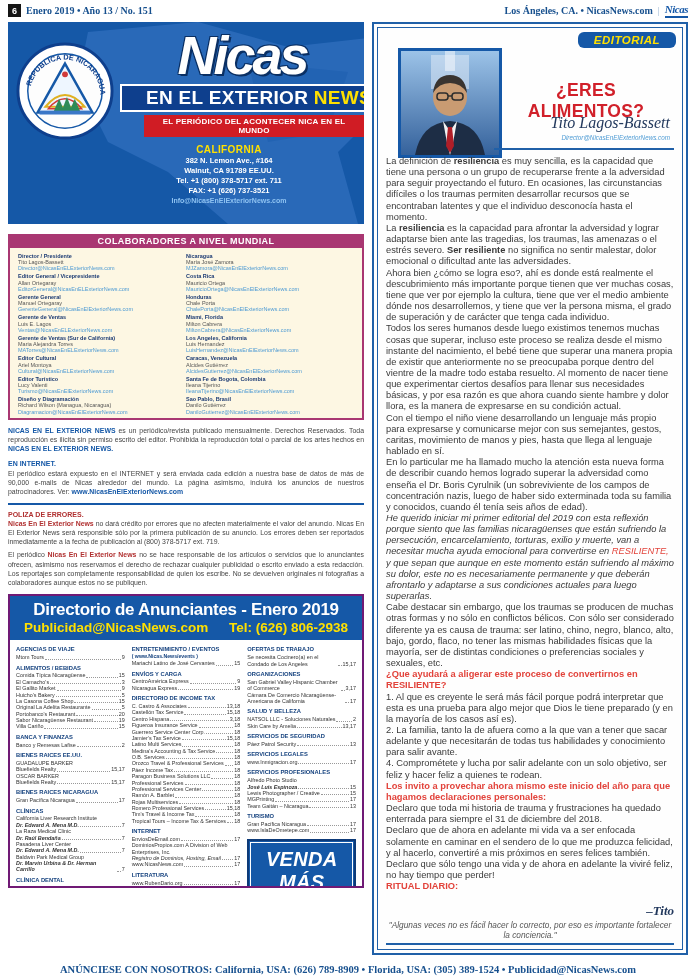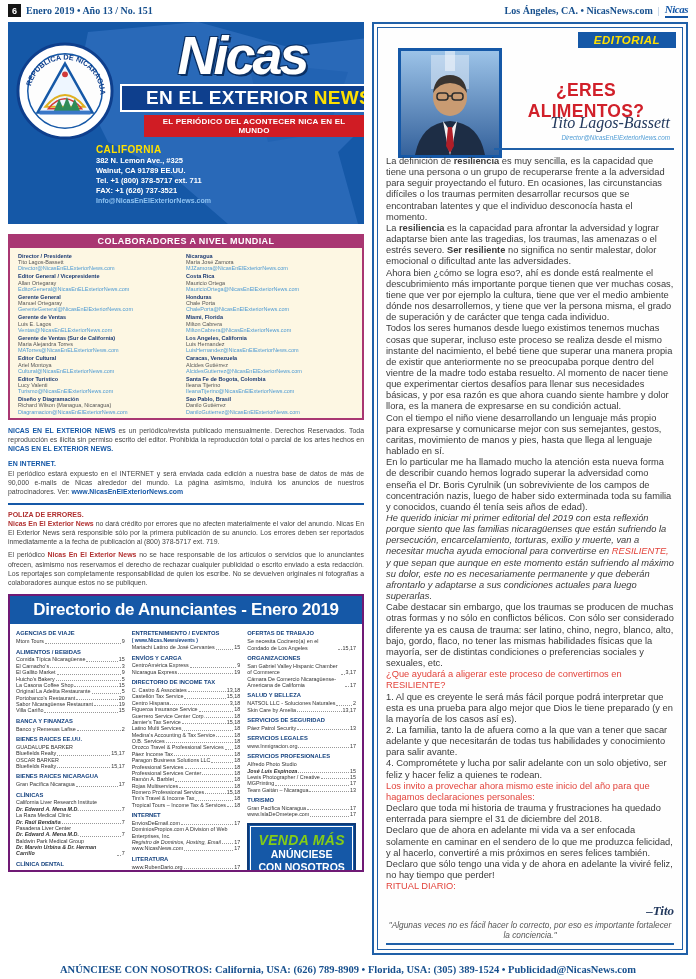--- a/index.html
+++ b/index.html
@@ -28,21 +28,21 @@
   .map-svg{position:absolute;left:40px;top:0;width:330px;height:202px;opacity:.55;}
   .seal{position:absolute;left:8px;top:20px;width:98px;height:98px;}
   .mast-logo-wrap{position:relative;margin-left:112px;text-align:center;padding-top:8px;}
   .nicas-logo{font-size:54px;font-weight:bold;font-style:italic;letter-spacing:-3px;line-height:.95;
               color:#fff;text-shadow:2px 2px 0 #0a2f63,-1px -1px 0 #0a2f63,1px -1px 0 #0a2f63,-1px 1px 0 #0a2f63;}
   .exterior-bar{display:inline-block;background:#0e3f8d;border:2px solid #fff;padding:1px 24px;
                 font-size:19px;font-weight:bold;letter-spacing:.3px;margin-top:3px;white-space:nowrap;}
   .exterior-bar .news{color:#ffe000;}
   .tagline{display:inline-block;background:#d01c24;color:#fff;font-size:8px;font-weight:bold;
            padding:2px 6px;margin-top:3px;letter-spacing:.2px;margin-left:24px;}
-  .contacts{position:relative;display:flex;margin:6px 2px 0 88px;text-align:left;flex-direction:column;}
+  .contacts{position:relative;display:flex;margin:6px 2px 0 88px;text-align:center;flex-direction:column;}
   .contact{flex:1;font-size:7.5px;font-weight:bold;line-height:1.32;}
   .contact.fl{padding-top:12px;}
   .contact-h{color:#ffe000;font-size:10px;font-weight:bold;letter-spacing:.4px;}
   .contact-mail{color:#8fc3f2;font-size:7px;}
 
   
   .collab{margin-top:10px;}
   .collab-head{background:#a93772;color:#fff;text-align:center;font-weight:bold;font-size:9px;
                padding:2px 0;letter-spacing:.4px;}
   .collab-box{border:2px solid #a93772;border-top:none;background:#fdf7e3;display:flex;
@@ -78,42 +78,42 @@
   .dir-item{display:flex;align-items:flex-end;font-size:5.4px;color:#333;line-height:1.18;}
   .dir-lab{min-width:0;}
   .dir-lab.bi{font-weight:bold;font-style:italic;}
   .dir-lab.i{font-style:italic;}
   .dots{flex:1;border-bottom:1px dotted #999;margin:0 1px 1px;min-width:4px;}
   .pg{color:#333;}
 
   
   .ad-box{margin-top:5px;background:#1558a7;border:2px solid #0d3a78;outline:1px solid #fff;
           outline-offset:-4px;text-align:center;padding:7px 3px 6px;}
-  .venda{color:#84cc16;font-style:italic;font-weight:bold;font-size:14px;letter-spacing:.3px;}
+  .venda{color:#ffffff;font-style:italic;font-weight:bold;font-size:20px;letter-spacing:.3px;}
   .anunciese{color:#fff;font-weight:bold;font-size:10.5px;line-height:1.25;}
 
   
   .editorial{position:relative;height:100%;box-sizing:border-box;background:#fefefe;
              border:2px solid #2060a8;outline:1px solid #2060a8;outline-offset:-6px;
              padding:10px 12px;}
   .ed-label{position:absolute;top:8px;right:10px;background:#1558a7;color:#ffe000;font-weight:bold;
-            font-style:italic;font-size:11.5px;padding:2px 16px;border-radius:0;letter-spacing:.5px;}
+            font-style:italic;font-size:11.5px;padding:2px 16px;border-radius:6px;letter-spacing:.5px;}
   .ed-photo{position:absolute;top:14px;left:12px;width:98px;height:104px;border:3px solid #1558a7;
             background:#7aa7d6;overflow:hidden;}
   .ed-head{position:relative;height:124px;}
   .ed-title{position:absolute;left:112px;right:0;top:46px;text-align:center;color:#d1202a;
             font-weight:bold;font-size:17.5px;letter-spacing:.3px;}
   .ed-sig{position:absolute;right:4px;top:80px;font-family:"Liberation Serif",serif;
           font-style:italic;font-size:16px;color:#23395d;}
   .ed-sig-mail{position:absolute;right:4px;top:100px;font-size:6.3px;color:#4e9bd4;font-style:italic;}
   .ed-rule{position:absolute;left:108px;right:0;top:114px;border-top:2px solid #2060a8;}
   .ed-body{position:absolute;top:132px;left:12px;right:12px;bottom:46px;overflow:hidden;
            font-size:9.3px;line-height:1.2;color:#3a3a3a;}
   .para{margin:0;}
-  .para.red{color:#e2433b;}
+  .para.red{color:#e2433b;font-weight:bold;}
   .para.i{font-style:italic;}
   .para .b{font-weight:bold;}
   .para .r{color:#e2433b;}
   .ed-footer{position:absolute;left:12px;right:12px;bottom:8px;}
   .ed-sign{text-align:right;font-family:"Liberation Serif",serif;font-style:italic;
            font-weight:bold;font-size:13px;color:#23395d;line-height:1.1;}
   .ed-quote{font-size:8.3px;font-style:italic;color:#555;border-bottom:2px solid #2060a8;
             padding-bottom:3px;margin-top:2px;text-align:center;}
 
   
@@ -167,21 +167,21 @@
           </svg>
         </div>
         <div class="mast-logo-wrap">
           <div class="nicas-logo">Nicas</div>
           <div class="exterior-bar"><span>EN EL EXTERIOR</span> <span class="news">NEWS</span></div>
           <div><span class="tagline">EL PERIÓDICO DEL ACONTECER NICA EN EL MUNDO</span></div>
         </div>
         <div class="contacts">
           <div class="contact ca">
             <div class="contact-h">CALIFORNIA</div>
-            <div>382 N. Lemon Ave., #325</div>
+            <div>382 N. Lemon Ave., #164</div>
             <div>Walnut, CA 91789 EE.UU.</div>
             <div>Tel. +1 (800) 378-5717 ext. 711</div>
             <div>FAX: +1 (626) 737-3521</div>
             <div class="contact-mail">Info@NicasEnElExteriorNews.com</div>
           </div>
         </div>
       </div>
 
       <div class="collab">
         <div class="collab-head">COLABORADORES A NIVEL MUNDIAL</div>
@@ -292,20 +292,24 @@
 
       <div class="txtblock" style="margin-top:0">
         <div class="blk-title-red">POLIZA DE ERRORES.</div>
         <p><span class="lead-red">Nicas En El Exterior News</span><span> no dará crédito por errores que no afecten materialmente el valor del anuncio. Nicas En El Exterior News será responsible sólo por la primera publicación de su anuncio. Los errores deben ser reportados inmediatamente a la fecha de publicación al (800) 378-5717 ext. 719.</span></p>
         <p><span>El periódico </span><span class="lead-red">Nicas En El Exterior News</span><span> no se hace responsable de los artículos o servicios que lo anunciantes ofrecen, asimismo nos reservamos el derecho de rechazar cualquier publicidad o escrito enviado a esta redacción. Los reportajes son completamente responsabilidad de quien los escribe. No se devuelven originales ni fotografías a colaboradores aunque estos no se publiquen.</span></p>
       </div>
 
       <div class="dir">
         <div class="dir-banner">
           <div class="dir-title">Directorio de Anunciantes - Enero 2019</div>
+          <div class="dir-contact">
+            <span class="dir-mail">Publicidad@NicasNews.com</span>
+            <span class="dir-tel">Tel: (626) 806-2938</span>
+          </div>
         </div>
         <div class="dir-listing">
           <div class="dir-col">
               <div class="dir-sec">
                 <div class="dir-h">AGENCIAS DE VIAJE</div>
                 <div class="dir-item">
                   <span class="dir-lab">Mtom Tours</span>
                   <span class="dots"></span>
                   <span class="pg">9</span>
                 </div>

